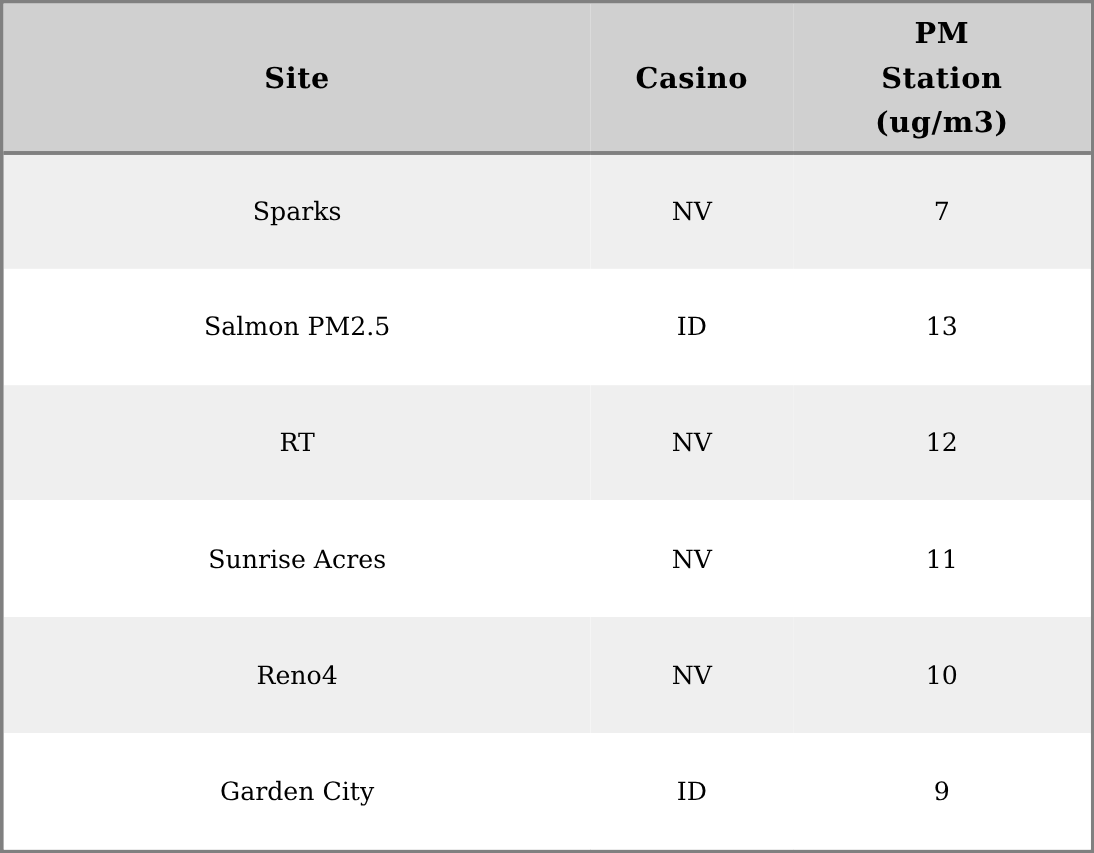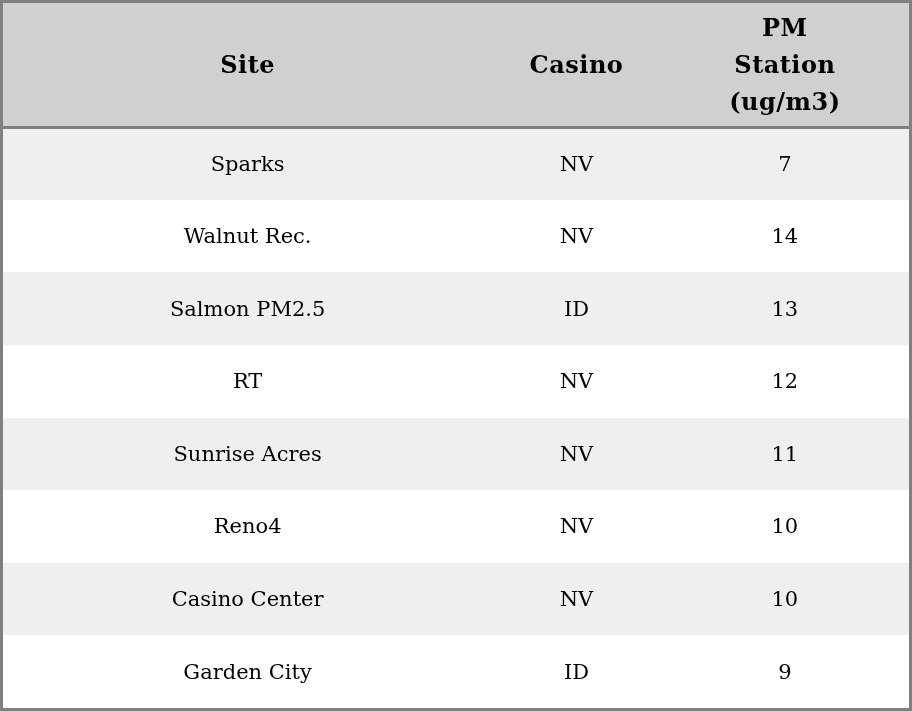--- a/index.html
+++ b/index.html
@@ -81,49 +81,39 @@
         </th>
       </tr>
     </thead>
     <tbody>
       <tr>
         <td>Sparks</td>
         <td>NV</td>
         <td>7</td>
       </tr>
       <tr>
-        <td>Walnut Rec.</td>
-        <td>NV</td>
-        <td>14</td>
-      </tr>
-      <tr>
         <td>Salmon PM2.5</td>
         <td>ID</td>
         <td>13</td>
       </tr>
       <tr>
         <td>RT</td>
         <td>NV</td>
         <td>12</td>
       </tr>
       <tr>
         <td>Sunrise Acres</td>
         <td>NV</td>
         <td>11</td>
       </tr>
       <tr>
         <td>Reno4</td>
         <td>NV</td>
         <td>10</td>
       </tr>
       <tr>
-        <td>Casino Center</td>
-        <td>NV</td>
-        <td>10</td>
-      </tr>
-      <tr>
         <td>Garden City</td>
         <td>ID</td>
         <td>9</td>
       </tr>
     </tbody>
   </table>
 </div>
 
 </body></html>

